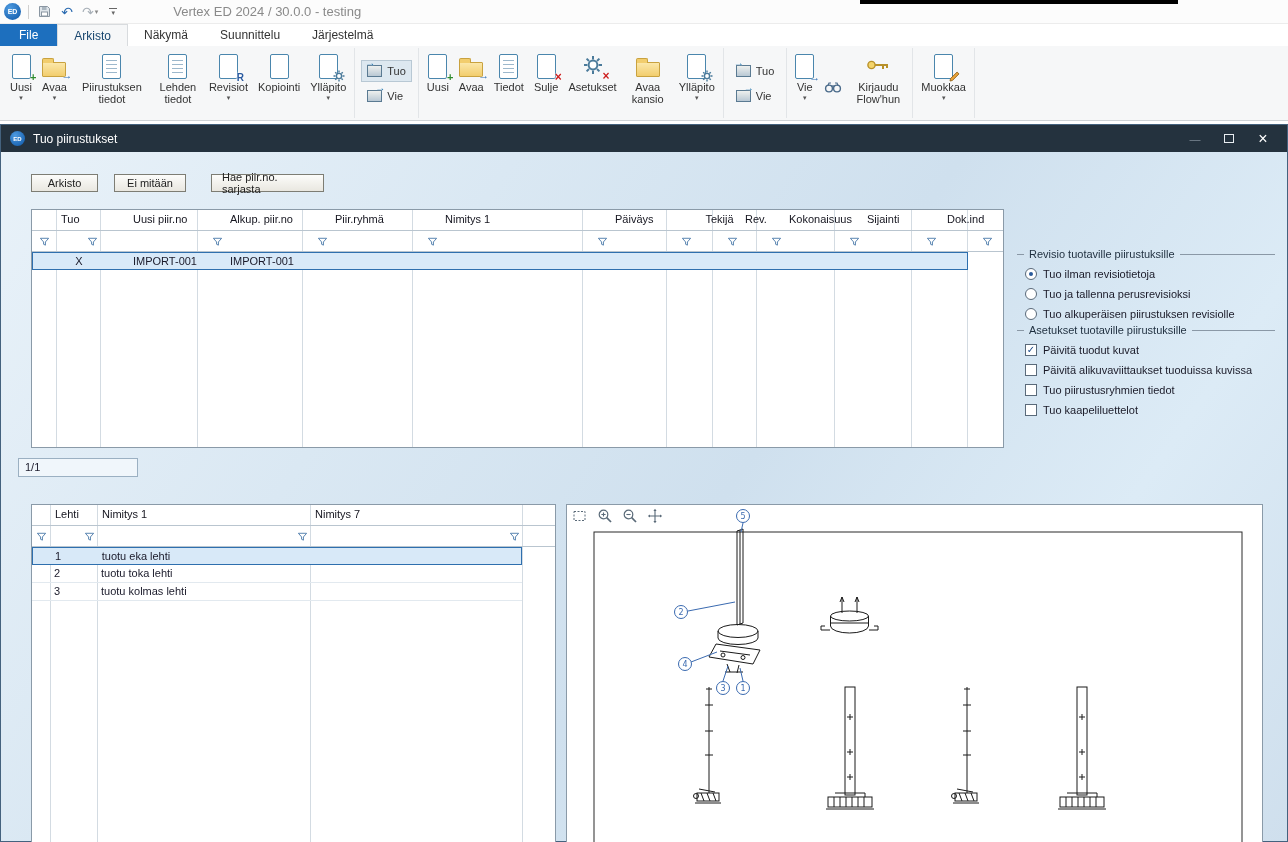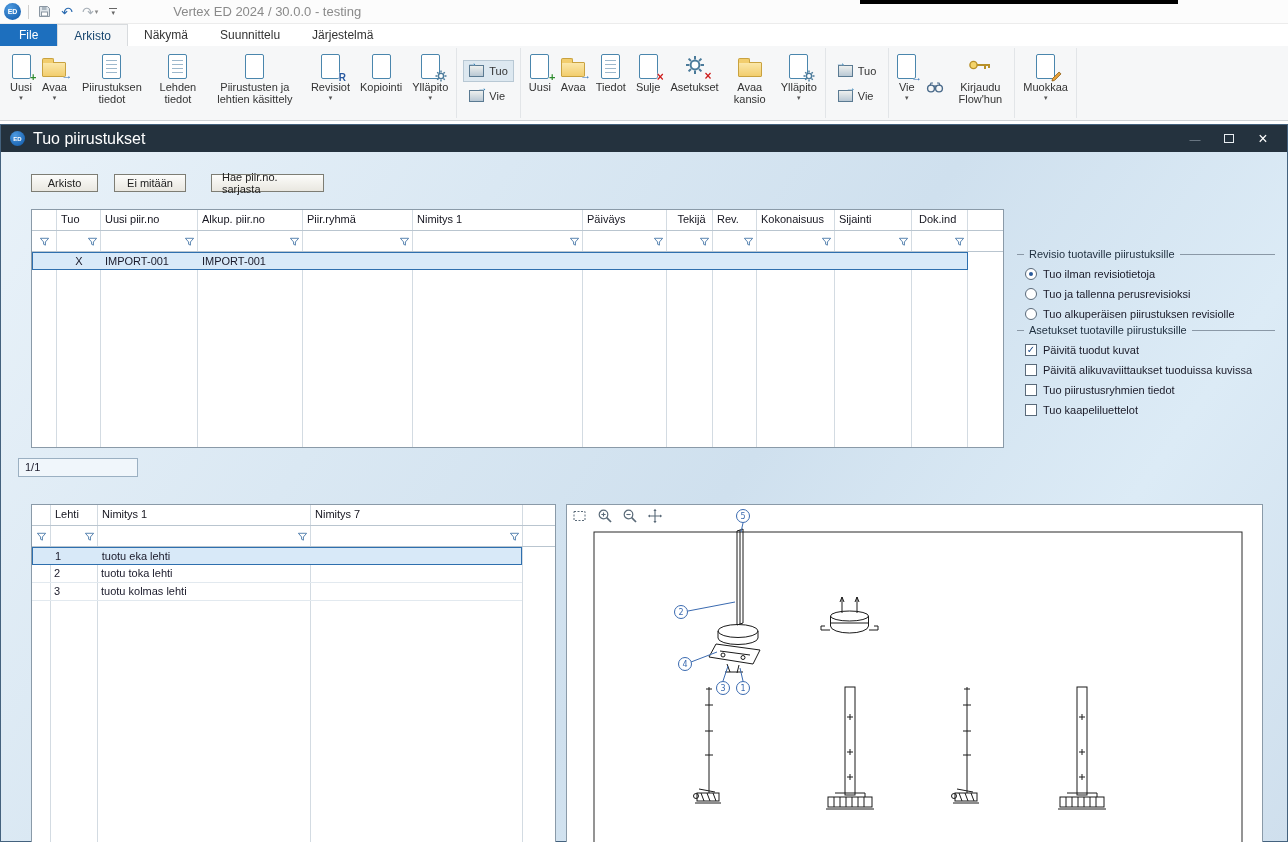--- a/index.html
+++ b/index.html
@@ -57,21 +57,21 @@
   .sbtn.hl { background:#dde8f0; border-color:#b8c8d4; }
   .sbtn .slbl { font-size:11px; color:#333; }
   .pkg { width:15px; height:12px; background:linear-gradient(#eef0ee,#b9c8d4); border:1px solid #5a7a92; position:relative; }
   .pkg .parrow { position:absolute; left:-3px; top:-9px; color:#2a7ab0; font-weight:bold; font-size:10px; text-shadow:0 0 2px #fff; }
   .pkg.out .parrow { left:auto; right:-4px; top:-9px; }
 
   
   .dialog { position:absolute; top:124px; left:0; width:1288px; height:718px; border:1px solid #44627e; background:linear-gradient(125deg,#e9f2f9 0%,#dae8f3 30%,#cfe0ee 55%,#dcebf6 78%,#cfdfed 100%); }
   .dtb { height:27px; background:#24323e; color:#fff; display:flex; align-items:center; padding:0 9px; gap:8px; }
   .dtb .edball { width:15px; height:15px; font-size:6px; }
-  .dtitle { font-size:16px; }
+  .dtitle { font-size:12px; }
   .wcs { margin-left:auto; display:flex; align-items:center; gap:4px; }
   .wc { width:30px; height:22px; display:inline-flex; align-items:center; justify-content:center; font-size:13px; }
   .wc.min { color:#7e8b96; font-size:11px; }
   .maxbox { width:10px; height:9px; border:1px solid #e8edf1; display:inline-block; }
   .wc.close { font-size:16px; }
   .dbody { position:relative; width:100%; height:691px; overflow:hidden; }
 
   .pushbtn { position:absolute; height:18px; padding:0 10px; background:linear-gradient(#fcfcfa,#e9e7e0); border:1px solid #7d7d74; font-size:11px; display:flex; align-items:center; justify-content:center; color:#222; }
 
   
@@ -80,21 +80,21 @@
   .hrow, .frow { position:absolute; left:0; right:0; display:flex; height:21px; border-bottom:1px solid #b9c5cf; }
   .hrow { top:0; }
   .frow { top:21px; }
   .hcell { padding:3px 0 0 5px; font-size:11px; color:#15151f; overflow:hidden; white-space:nowrap; }
   .fcell { display:flex; align-items:center; position:relative; }
   .fcell .fn { margin-left:auto; margin-right:2px; }
   .fcell.cen .fn { margin:0 auto; }
   .fn { width:11px; height:11px; fill:none; stroke:#4a7aaa; stroke-width:1; }
 
   
-  .mt .c0{width:24px;} .mt .c1{width:44px;} .mt .c2{width:97px;} .mt .c3{width:105px;} .mt .c4{width:110px;}
+  .mt .c0{width:24px;} .mt .c1{width:44px;} .mt .c2{width:97px;margin-left:28px;} .mt .c3{width:105px;} .mt .c4{width:110px;}
   .mt .c5{width:170px;} .mt .c6{width:84px;} .mt .c7{width:46px;text-align:center;} .mt .c8{width:44px;} .mt .c9{width:78px;}
   .mt .c10{width:77px;} .mt .c11{width:56px;padding-left:8px;}
   
   .st .c0{width:18px;} .st .c1{width:47px;} .st .c2{width:213px;} .st .c3{width:212px;}
 
   .drow { position:absolute; display:flex; height:18px; background:#d8e9f8; border:1px solid #2e6fae; }
   .drow .dcell { font-size:11px; line-height:16px; padding-left:4px; overflow:hidden; white-space:nowrap; color:#1a1a2a; }
   .drow .dcell.cen { text-align:center; padding-left:0; }
   .prow { position:absolute; display:flex; height:18px; border-bottom:1px solid #e2e9ef; }
   .prow .dcell { font-size:11px; line-height:17px; padding-left:4px; overflow:hidden; white-space:nowrap; color:#1a1a2a; }
@@ -184,27 +184,20 @@
       <span class="lbl">Piirustuksen tiedot</span>
       <span class="dd"></span>
     </div>
     <div class="rbtn lw42">
       <span class="ic">
           <span class="doc lines"></span>
         </span>
       <span class="lbl">Lehden tiedot</span>
       <span class="dd"></span>
     </div>
-    <div class="rbtn lw92">
-      <span class="ic">
-          <span class="doc stack"></span>
-        </span>
-      <span class="lbl">Piirustusten ja lehtien käsittely</span>
-      <span class="dd"></span>
-    </div>
     <div class="rbtn">
       <span class="ic">
           <span class="doc">
             <span class="bdg navy">R</span>
           </span>
         </span>
       <span class="lbl">Revisiot</span>
       <span class="dd">▾</span>
     </div>
     <div class="rbtn">

